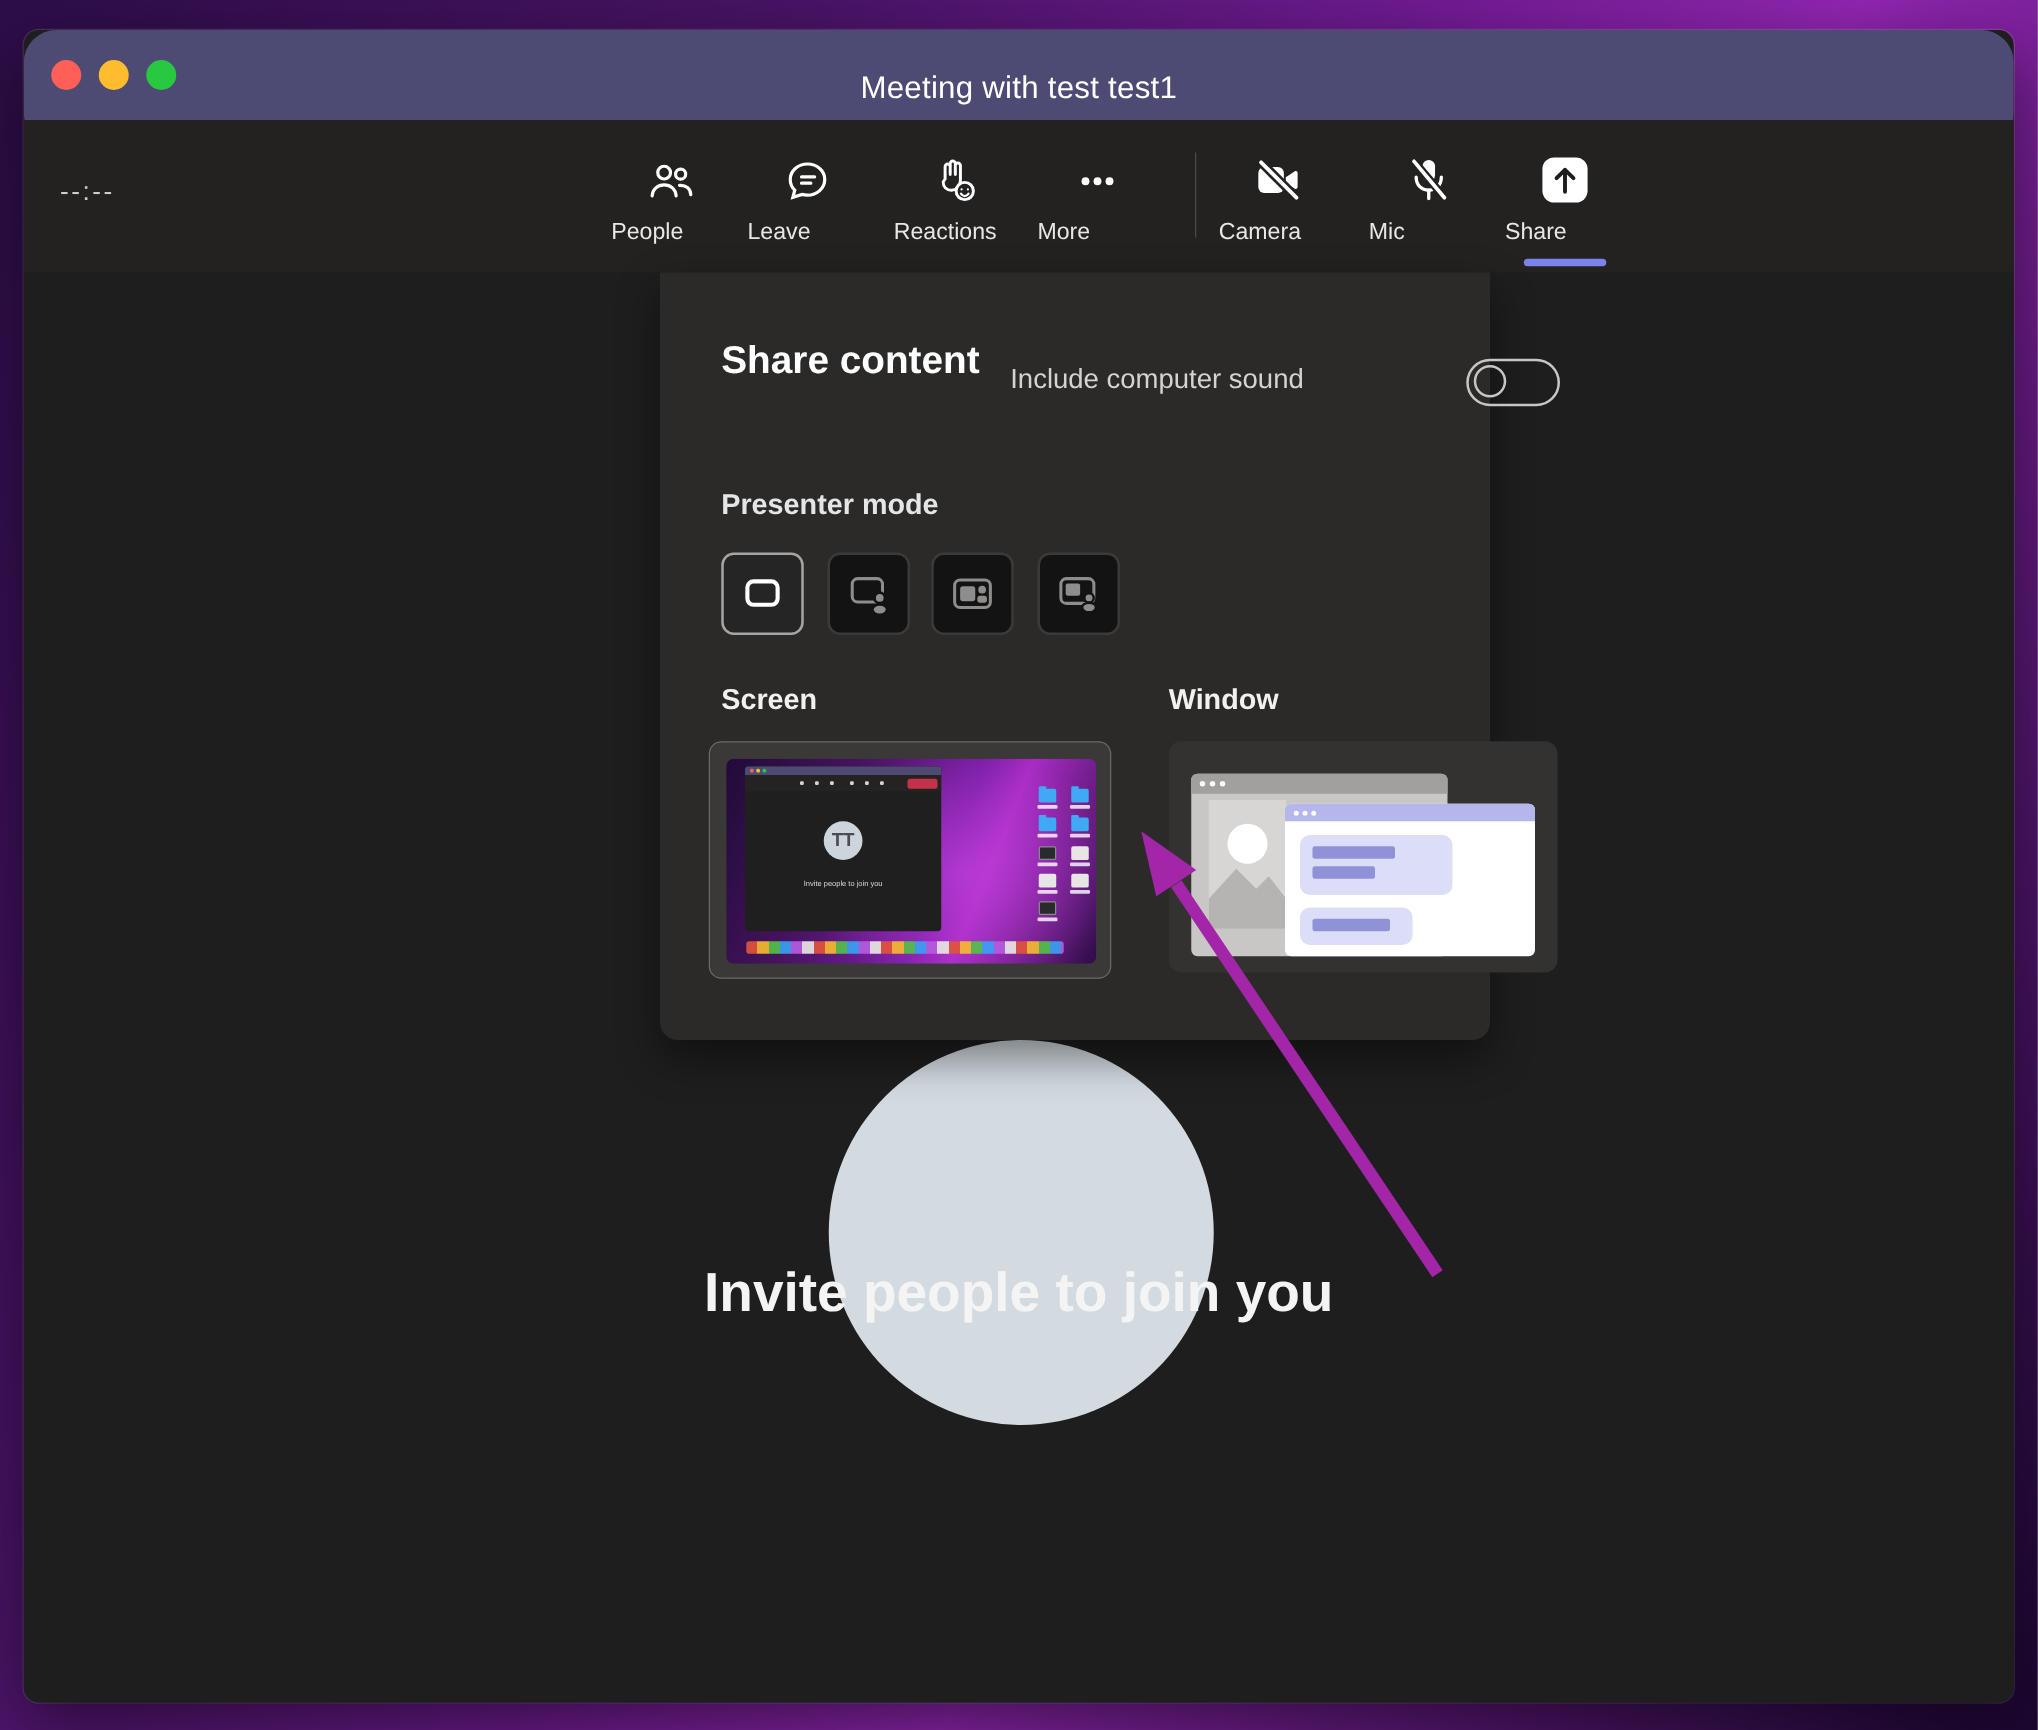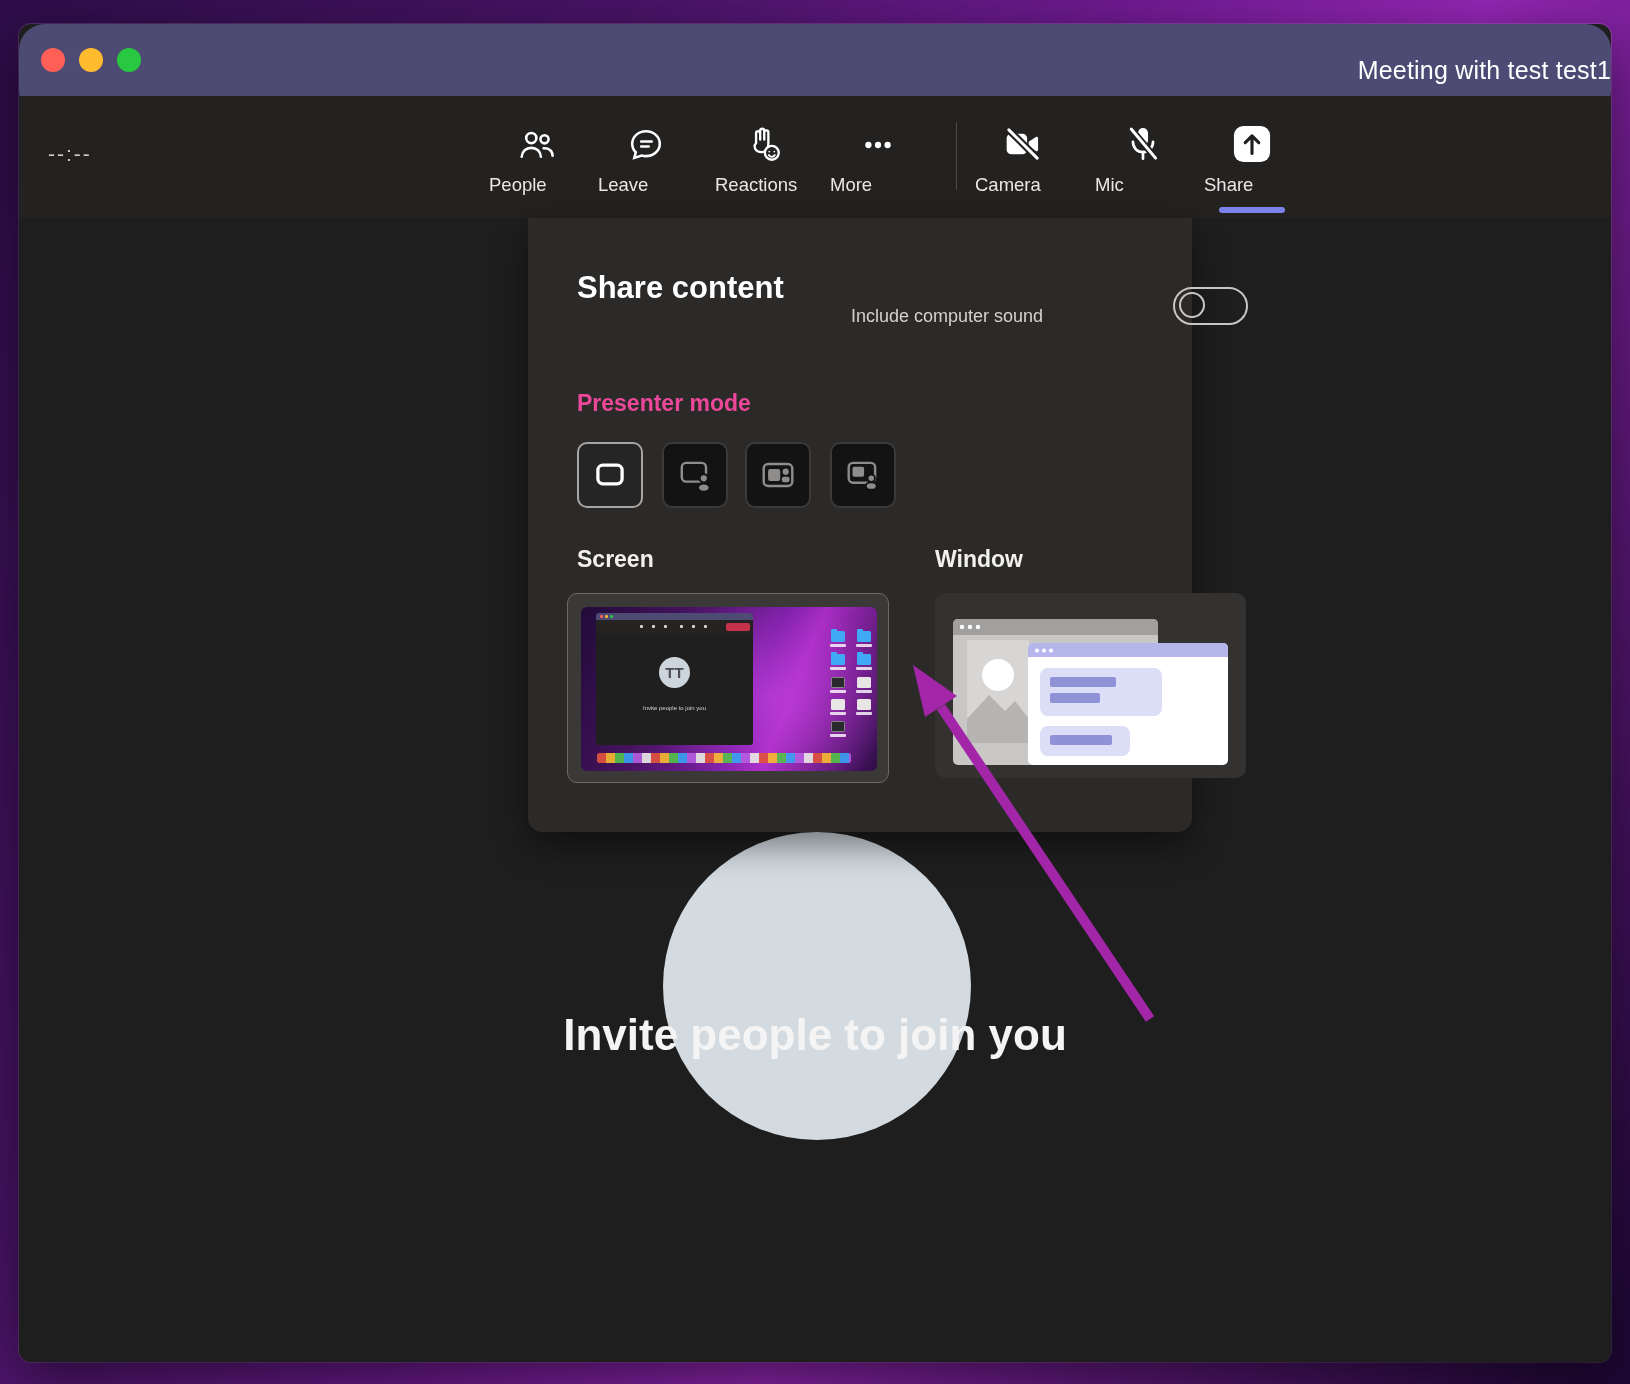--- a/index.html
+++ b/index.html
@@ -13,21 +13,21 @@
   }
 
   
   .mac-window {
     position:absolute; left:19px; top:24px; width:1592px; height:1338px;
     border-radius:12px; overflow:hidden; background:#1f1e1e;
     box-shadow:0 20px 60px rgba(0,0,0,.55), 0 0 0 1px rgba(255,255,255,.14);
   }
   .titlebar {
     position:absolute; left:0; top:0; width:100%; height:92px; background:#4d4b74;
-    display:flex; align-items:center; justify-content:flex-end;border-radius:26px;
+    display:flex; align-items:center; justify-content:center;border-radius:26px;
   }
   .titlebar .title { color:#ffffff; font-size:25px; letter-spacing:.2px; }
   .lights { position:absolute; left:22px; top:24px; display:flex; gap:14px; }
   .light { width:24px; height:24px; border-radius:50%; }
   .light.red { background:#ff5f57; } .light.yellow { background:#febc2e; } .light.green { background:#28c840; }
 
   
   .toolbar { position:absolute; left:0; top:72px; width:100%; height:122px; background:#232221; }
   .timer { position:absolute; left:29px; top:46px; color:#cfcdcb; font-size:21px; letter-spacing:2px; }
   .tb-btn { position:absolute; top:20px; width:96px; height:92px; text-align:left; cursor:default; }
@@ -56,30 +56,30 @@
     color:#f4f4f4; font-size:44px; font-weight:700;
   }
 
   
   .share-panel {
     position:absolute; left:509px; top:0; width:664px; height:614px;
     background:#2b2a29; border-radius:0 0 14px 14px;
     box-shadow:0 14px 34px rgba(0,0,0,.45);
   }
   .sp-title { position:absolute; left:49px; top:52px; color:#ffffff; font-size:31px; font-weight:700; }
-  .sound-label { position:absolute; right:149px; top:88px; color:#d5d3d1; font-size:18px; }
+  .sound-label { position:absolute; right:149px; top:72px; color:#d5d3d1; font-size:22px; }
   .toggle {
     position:absolute; left:645px; top:69px; width:75px; height:38px;
     border:2px solid #c8c6c4; border-radius:19px;
   }
   .toggle .knob {
     position:absolute; left:4px; top:3px; width:26px; height:26px;
     border:2px solid #c8c6c4; border-radius:50%;
   }
-  .presenter-label { position:absolute; left:49px; top:172px; color:#ec4899; font-size:23px; font-weight:600; }
+  .presenter-label { position:absolute; left:49px; top:172px; color:#e5e5e5; font-size:23px; font-weight:600; }
   .mode-btn {
     position:absolute; top:224px; width:66px; height:66px; border-radius:10px;
     background:#141313; border:2px solid #3b3a39; display:flex; align-items:center; justify-content:center;
   }
   .mode-btn.selected { background:#262525; border-color:#a7a5a3; }
   .add-bg-btn {
     position:absolute; left:419px; top:224px; width:301px; height:62px;
     border:1.5px solid #8f8d8b; border-radius:8px; background:transparent;
     color:#ffffff; font-size:24px; font-weight:700; font-family:"Liberation Sans",sans-serif;
     display:flex; align-items:center; justify-content:center;

